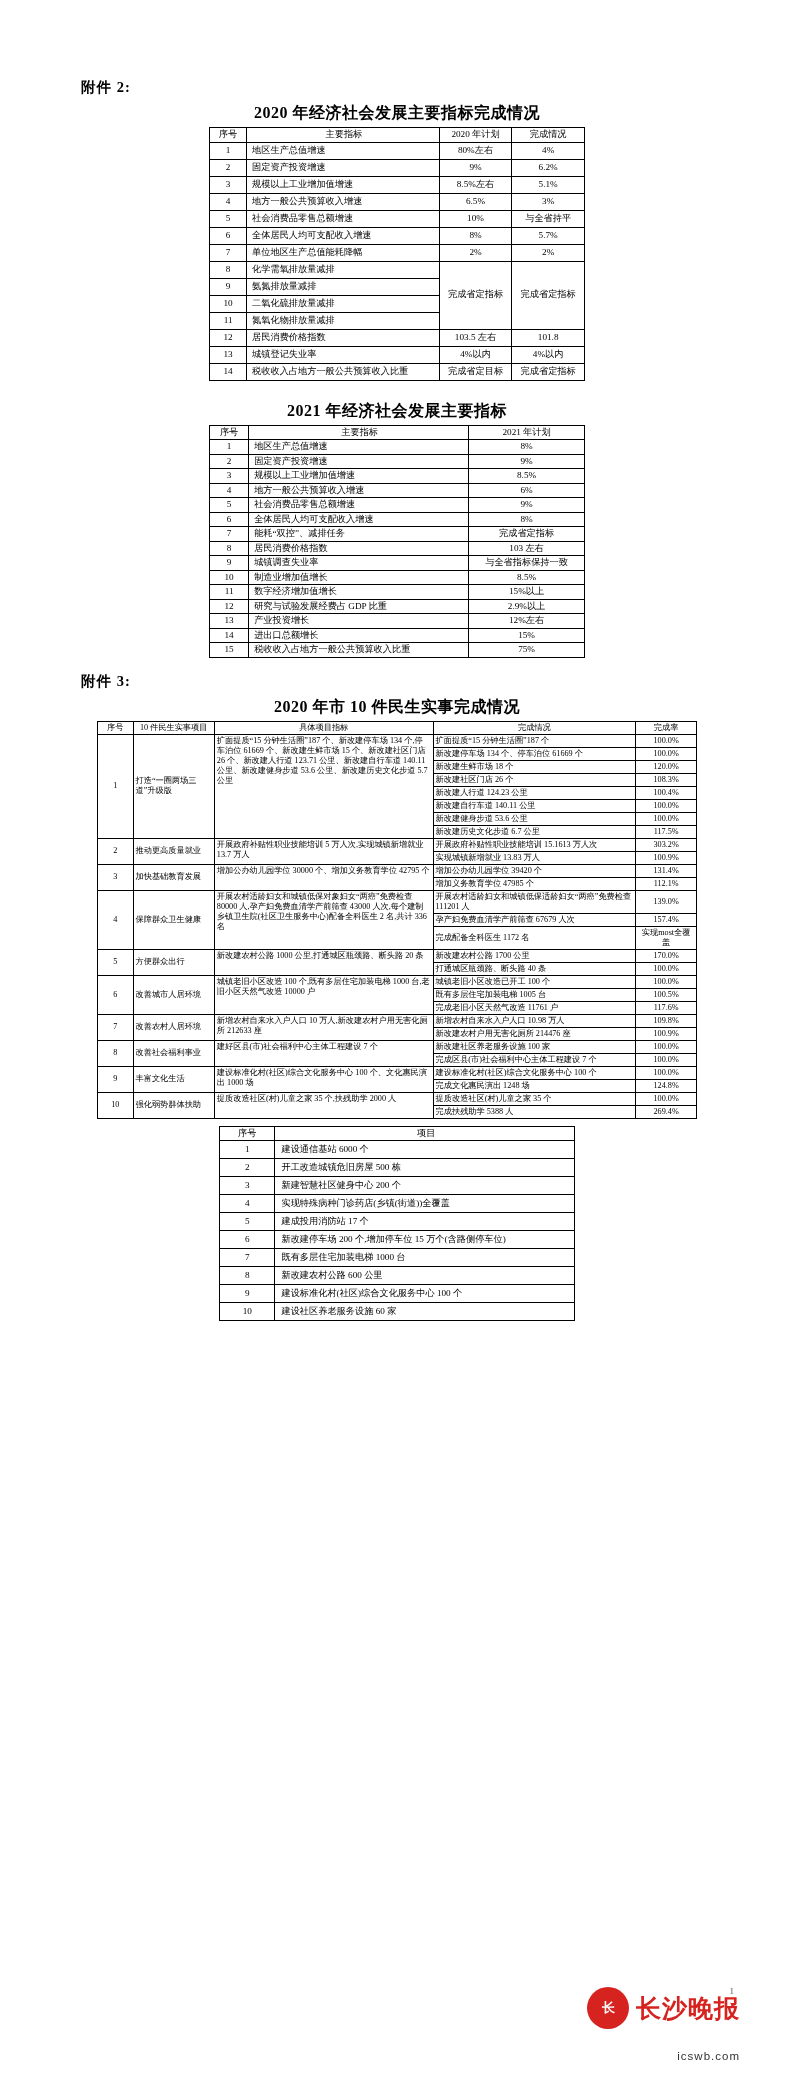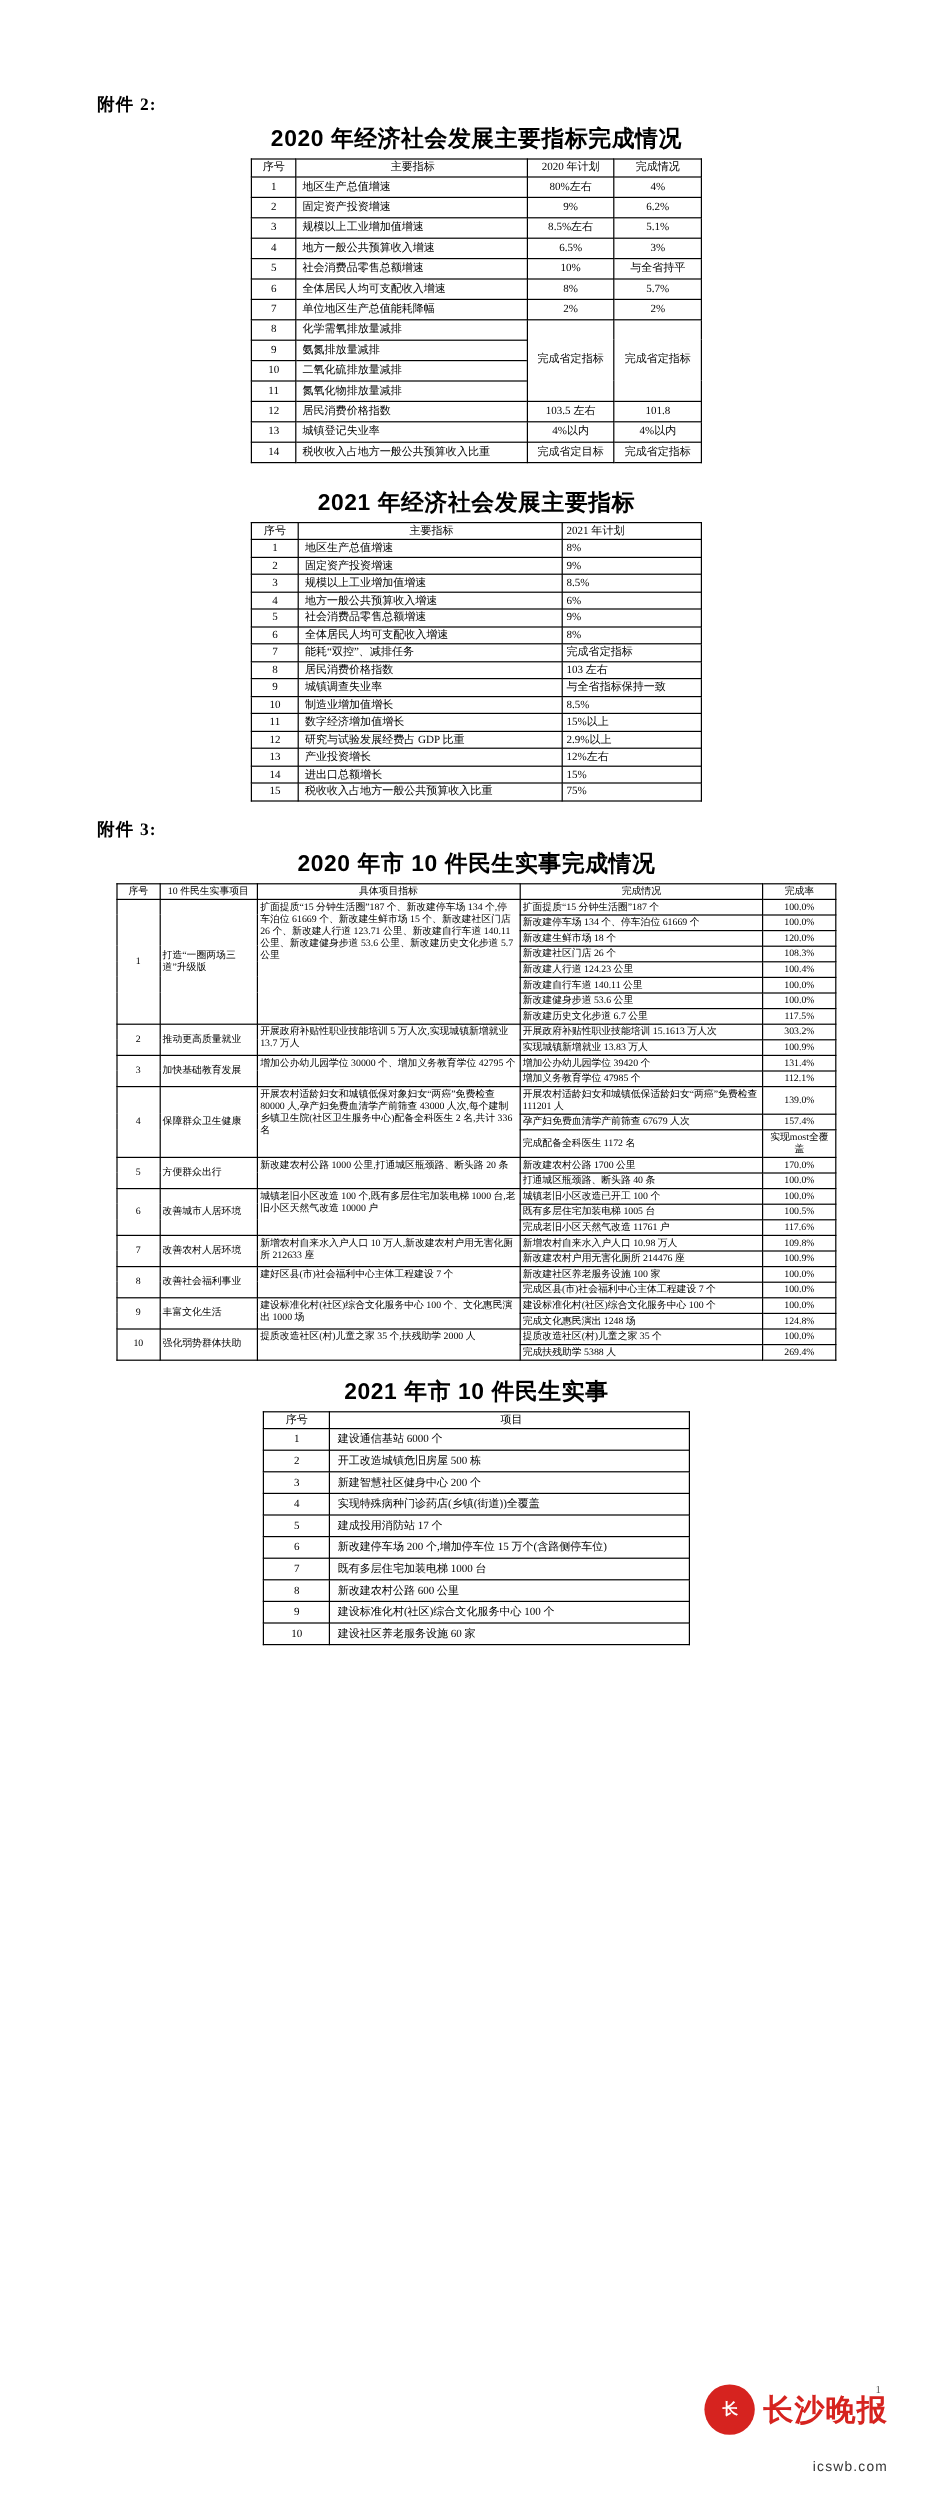--- a/index.html
+++ b/index.html
@@ -20,23 +20,23 @@
   .attach-label{
     font-size:14.5px;
     font-family:"Liberation Serif","DejaVu Serif",serif;
     font-weight:600;
     letter-spacing:1px;
     margin:0 0 6px 0;
     padding-left:11px;
   }
   .tbl-title{
     text-align:center;
-    font-size:19px;
+    font-size:16px;
     font-weight:bold;
-    font-family:Liberation Sans, sans-serif;
+    font-family:Liberation Serif, serif;
     margin:6px 0 3px 0;
     letter-spacing:0.5px;
   }
   table{
     border-collapse:collapse;
     font-size:9.2px;
     font-family:"Liberation Serif","DejaVu Serif",serif;
     line-height:1.25;
   }
   table td,table th{
@@ -52,21 +52,21 @@
   }
   .t-ind .c-no{width:34px;text-align:center;}
   .t-ind .c-name{width:216px;text-align:left;padding-left:5px;}
   .t-ind .c-plan{width:74px;text-align:center;}
   .t-ind .c-done{width:74px;text-align:center;}
   .t-ind thead td{text-align:center;font-weight:normal;}
   .t-ind tbody td{height:14px;}
   .t2{width:376px;margin:0 auto;}
   .t2 .c-no{width:34px;text-align:center;}
   .t2 .c-name{width:226px;text-align:left;padding-left:5px;}
-  .t2 .c-plan{width:116px;}
+  .t2 .c-plan{width:116px;text-align:center;}
   
   .t-ms{
     width:600px;
     margin:0 auto;
     font-size:8.2px;
     line-height:1.22;
   }
   .t-ms td{padding:1px 2px;vertical-align:middle;}
   .t-ms .h td{text-align:center;}
   .ms-no{width:26px;text-align:center;}
@@ -469,21 +469,20 @@
       </tr>
       <tr>
           <td class="ms-done">完成扶残助学 5388 人</td>
           <td class="ms-rate">269.4%</td>
         </tr>
     </tbody>
   </table>
 
   <div class="spacer-sm"></div>
 
-  <div class="tbl-title">2021 年市 10 件民生实事</div>
 
   <table class="t4">
     <thead>
       <tr>
         <td class="c-no">序号</td>
         <td class="c-item" style="text-align:center">项目</td>
       </tr>
     </thead>
     <tbody>
       <tr>

